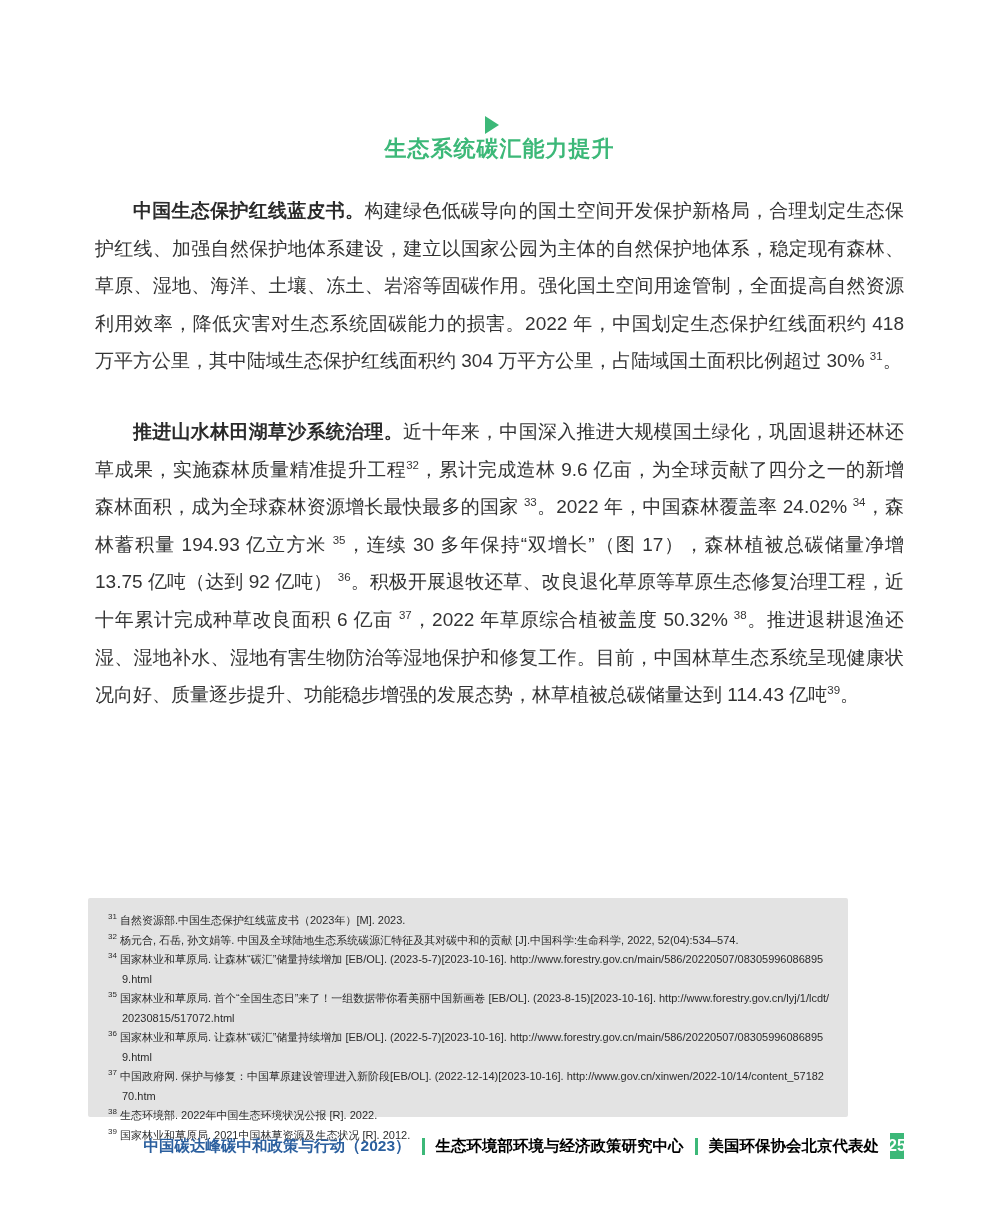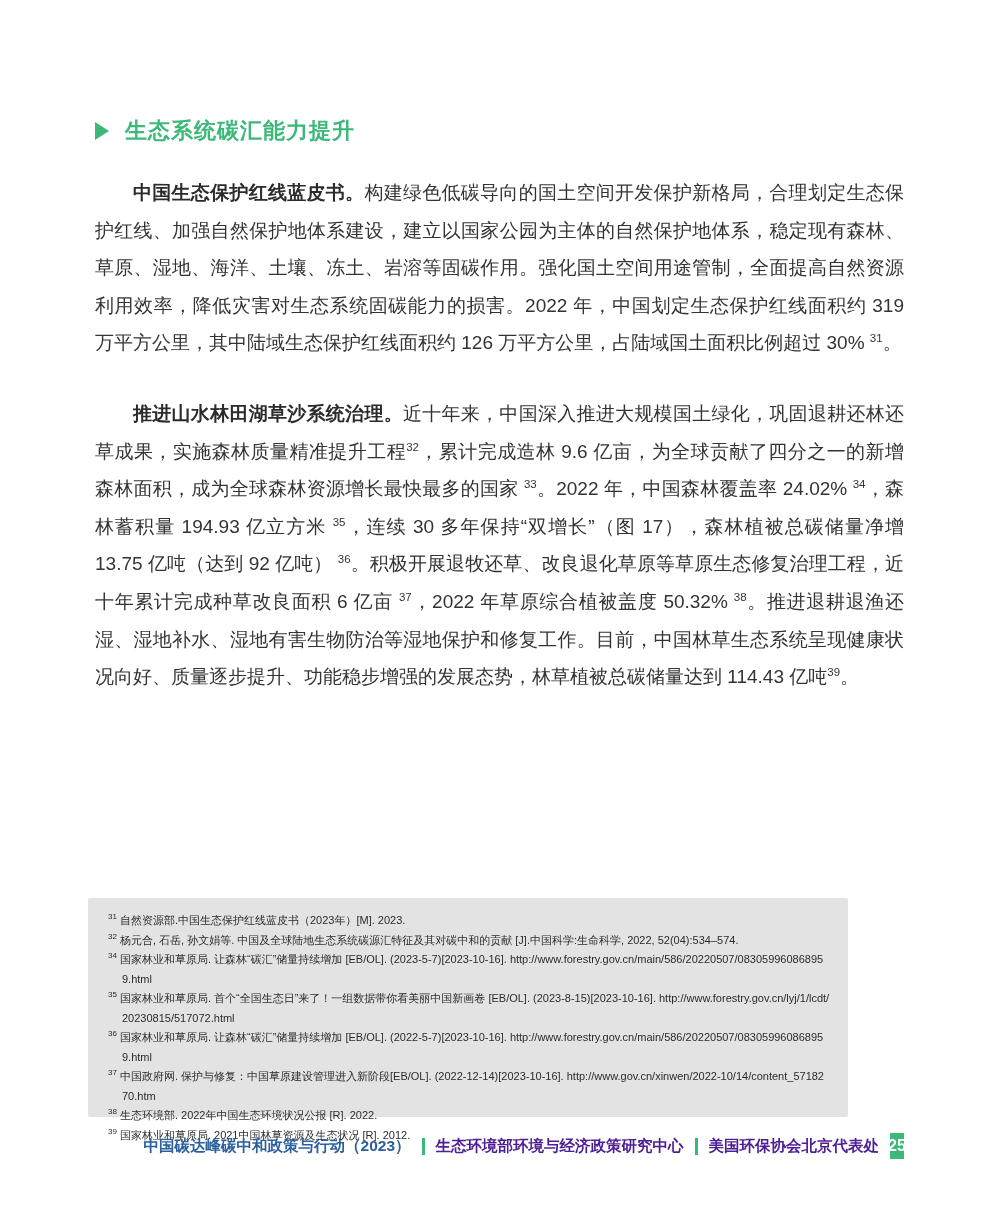--- a/index.html
+++ b/index.html
@@ -18,20 +18,21 @@
   }
   .content {
     position: absolute;
     left: 95px; top: 116px;
     width: 809px;
   }
   .heading-row {
     display: flex;
     align-items: center;
     margin-bottom: 28px;
+    flex-direction: column;
   }
   .tri-icon {
     width: 0; height: 0;
     border-left: 14px solid var(--accent-green);
     border-top: 9px solid transparent;
     border-bottom: 9px solid transparent;
     margin-right: 16px;
   }
   .section-title {
     color: var(--accent-green);
@@ -80,21 +81,21 @@
     position: absolute;
     top: 1133px;
     right: 88px;
     display: flex;
     align-items: center;
     white-space: nowrap;
     font-weight: bold;
     font-size: 15.5px;
   }
   .footer-title { color: var(--footer-blue); }
-  .footer-org { color: #4c1d95; }
+  .footer-org { color: #000000; }
   .footer-sep {
     width: 3px; height: 17px;
     background: var(--accent-green);
     margin: 0 11px;
   }
   .page-box {
     width: 14px; height: 26px;
     background: var(--accent-green);
     color: #ffffff;
     display: flex;
@@ -107,21 +108,21 @@
 </style>
 </head>
 <body>
 
 <div class="content">
   <div class="heading-row">
     <span class="tri-icon"></span>
     <span class="section-title">生态系统碳汇能力提升</span>
   </div>
   <div id="paragraphs">
-      <p class="para"><strong>中国生态保护红线蓝皮书。</strong><span>构建绿色低碳导向的国土空间开发保护新格局，合理划定生态保护红线、加强自然保护地体系建设，建立以国家公园为主体的自然保护地体系，稳定现有森林、草原、湿地、海洋、土壤、冻土、岩溶等固碳作用。强化国土空间用途管制，全面提高自然资源利用效率，降低灾害对生态系统固碳能力的损害。2022 年，中国划定生态保护红线面积约 319 万平方公里，其中陆域生态保护红线面积约 126 万平方公里，占陆域国土面积比例超过 30% </span><sup>31</sup><span>。</span></p>
+      <p class="para"><strong>中国生态保护红线蓝皮书。</strong><span>构建绿色低碳导向的国土空间开发保护新格局，合理划定生态保护红线、加强自然保护地体系建设，建立以国家公园为主体的自然保护地体系，稳定现有森林、草原、湿地、海洋、土壤、冻土、岩溶等固碳作用。强化国土空间用途管制，全面提高自然资源利用效率，降低灾害对生态系统固碳能力的损害。2022 年，中国划定生态保护红线面积约 418 万平方公里，其中陆域生态保护红线面积约 304 万平方公里，占陆域国土面积比例超过 30% </span><sup>31</sup><span>。</span></p>
       <p class="para"><strong>推进山水林田湖草沙系统治理。</strong><span>近十年来，中国深入推进大规模国土绿化，巩固退耕还林还草成果，实施森林质量精准提升工程</span><sup>32</sup><span>，累计完成造林 9.6 亿亩，为全球贡献了四分之一的新增森林面积，成为全球森林资源增长最快最多的国家 </span><sup>33</sup><span>。2022 年，中国森林覆盖率 24.02% </span><sup>34</sup><span>，森林蓄积量 194.93 亿立方米 </span><sup>35</sup><span>，连续 30 多年保持“双增长”（图 17），森林植被总碳储量净增 13.75 亿吨（达到 92 亿吨） </span><sup>36</sup><span>。积极开展退牧还草、改良退化草原等草原生态修复治理工程，近十年累计完成种草改良面积 6 亿亩 </span><sup>37</sup><span>，2022 年草原综合植被盖度 50.32% </span><sup>38</sup><span>。推进退耕退渔还湿、湿地补水、湿地有害生物防治等湿地保护和修复工作。目前，中国林草生态系统呈现健康状况向好、质量逐步提升、功能稳步增强的发展态势，林草植被总碳储量达到 114.43 亿吨</span><sup>39</sup><span>。</span></p>
     </div>
 </div>
 
 <div class="footnotes-box" id="footnotes">
     <div class="footnote"><span class="fn-num">31</span><span>自然资源部.中国生态保护红线蓝皮书（2023年）[M]. 2023.</span></div>
     <div class="footnote"><span class="fn-num">32</span><span>杨元合, 石岳, 孙文娟等. 中国及全球陆地生态系统碳源汇特征及其对碳中和的贡献 [J].中国科学:生命科学, 2022, 52(04):534–574.</span></div>
     <div class="footnote"><span class="fn-num">34</span><span>国家林业和草原局. 让森林“碳汇”储量持续增加 [EB/OL]. (2023-5-7)[2023-10-16]. http://www.forestry.gov.cn/main/586/20220507/083059960868959.html</span></div>
     <div class="footnote"><span class="fn-num">35</span><span>国家林业和草原局. 首个“全国生态日”来了！一组数据带你看美丽中国新画卷 [EB/OL]. (2023-8-15)[2023-10-16]. http://www.forestry.gov.cn/lyj/1/lcdt/20230815/517072.html</span></div>
     <div class="footnote"><span class="fn-num">36</span><span>国家林业和草原局. 让森林“碳汇”储量持续增加 [EB/OL]. (2022-5-7)[2023-10-16]. http://www.forestry.gov.cn/main/586/20220507/083059960868959.html</span></div>

